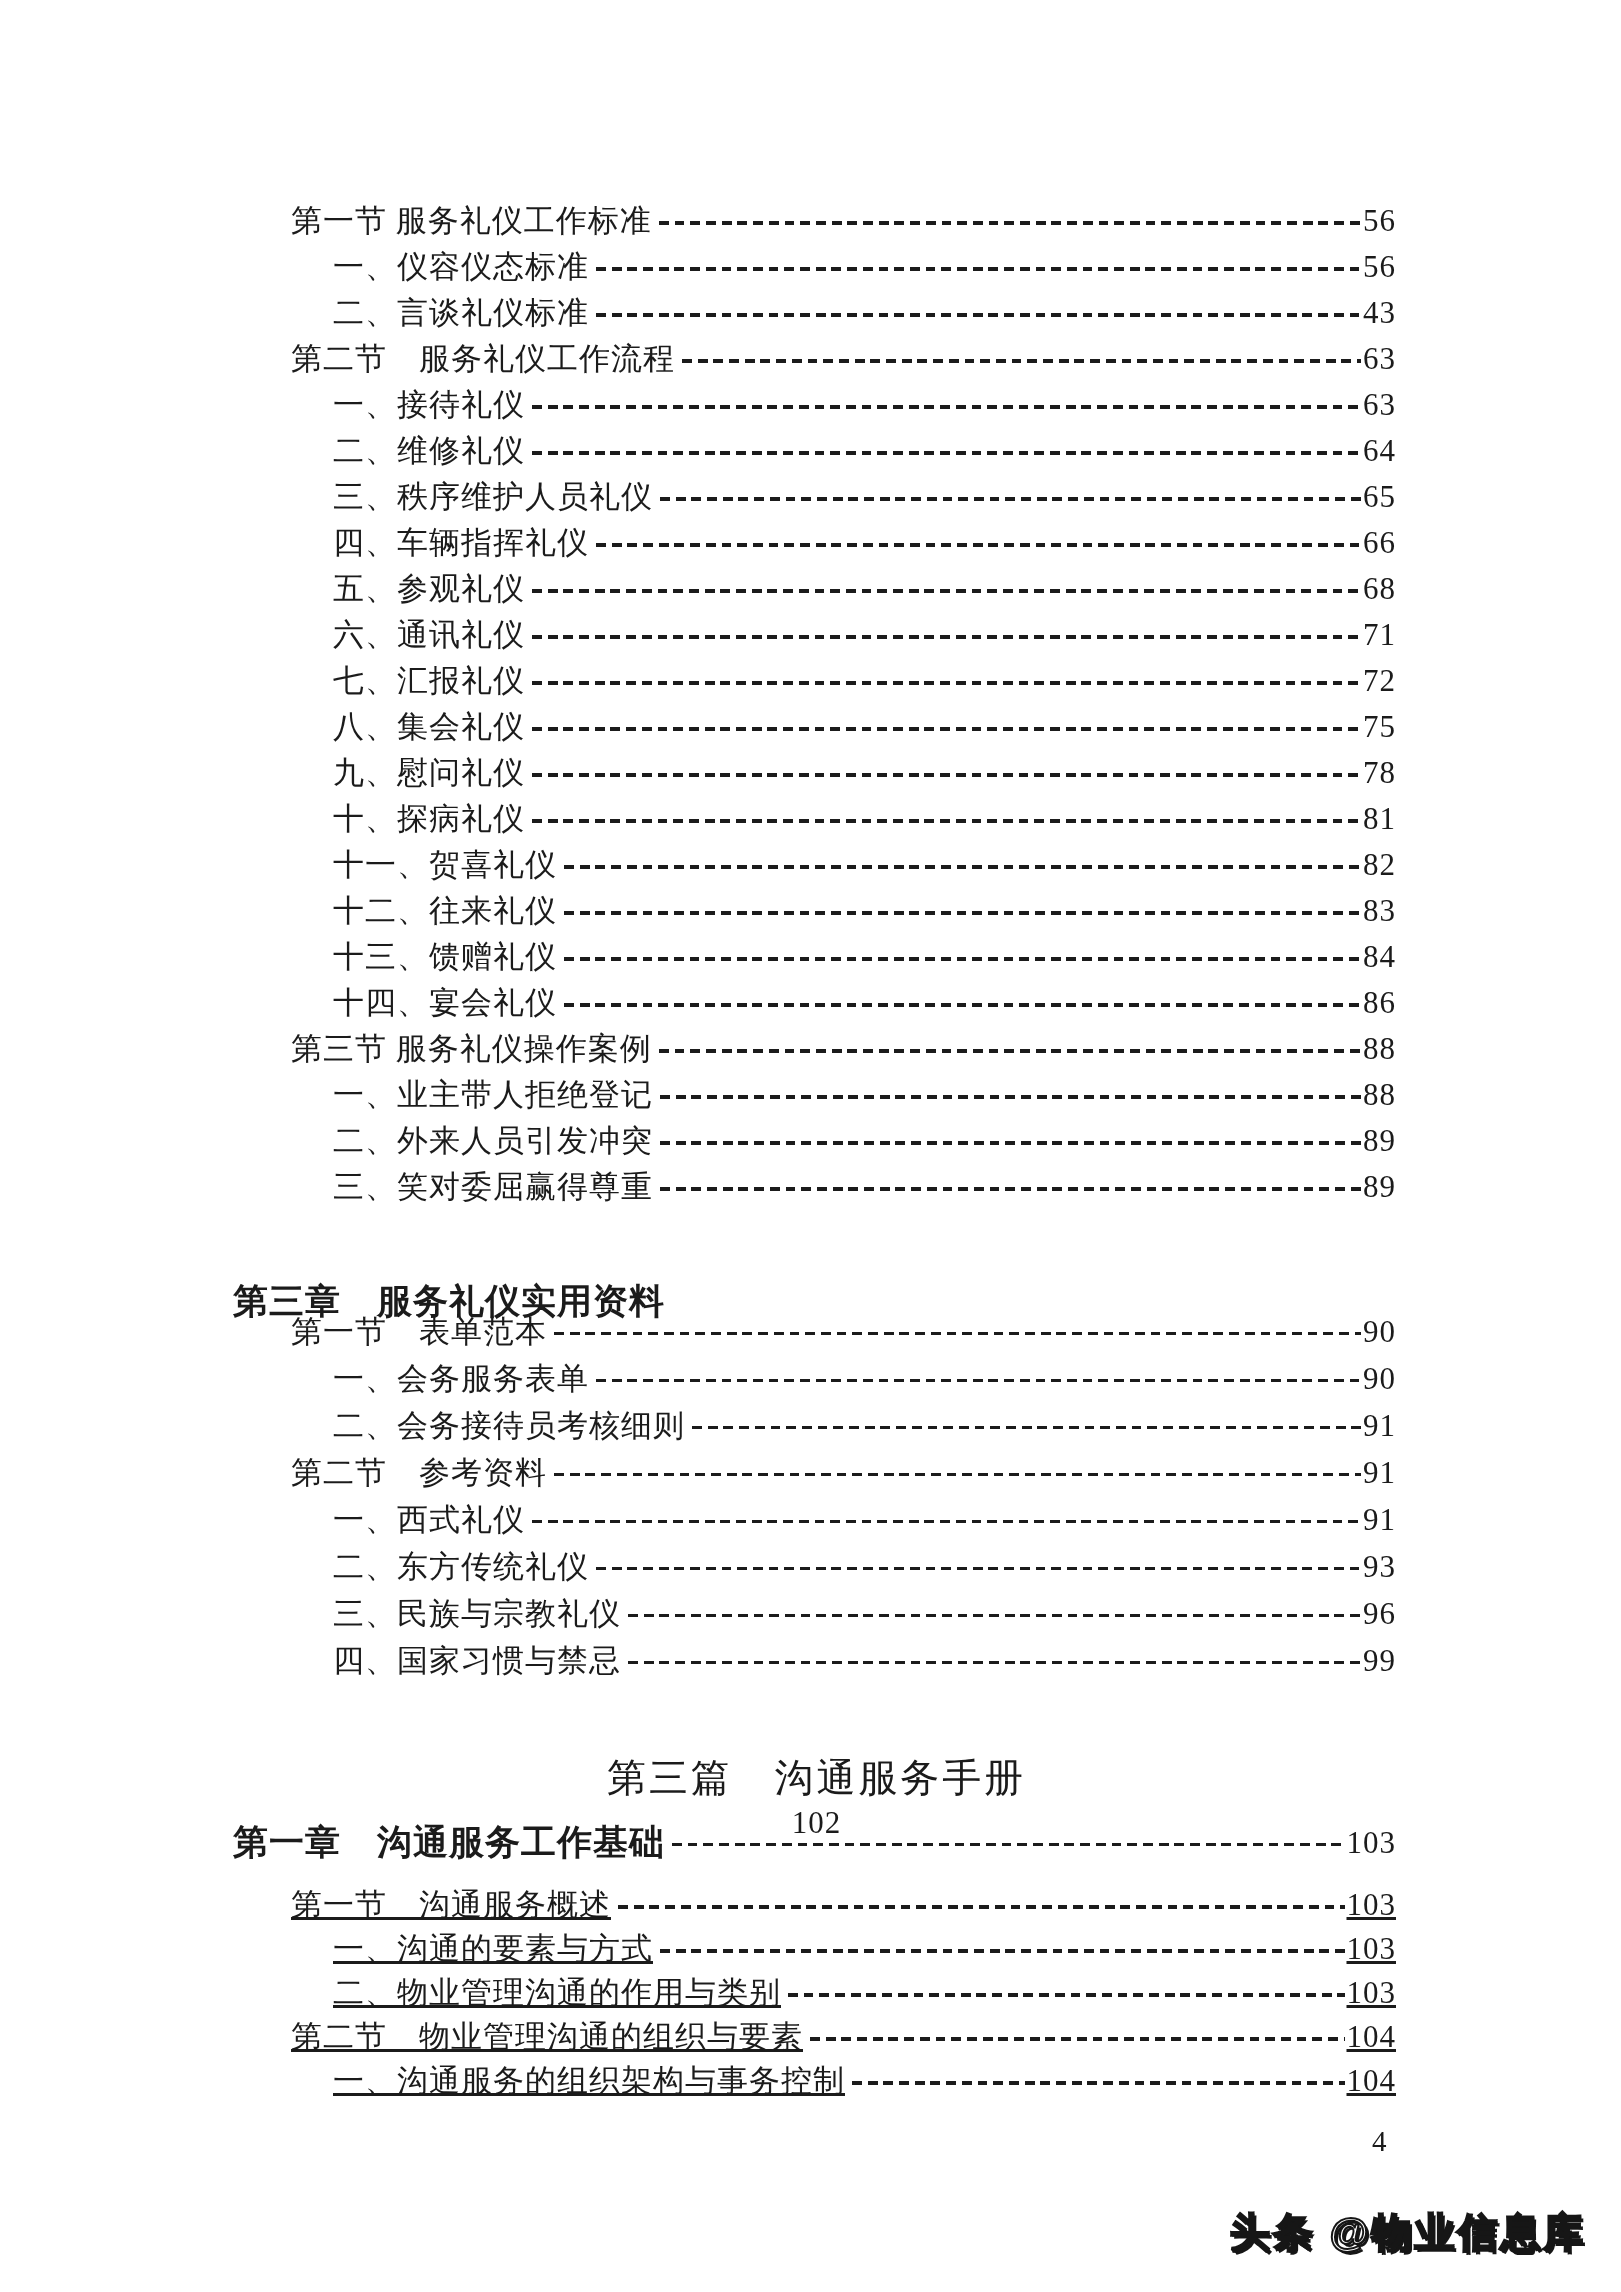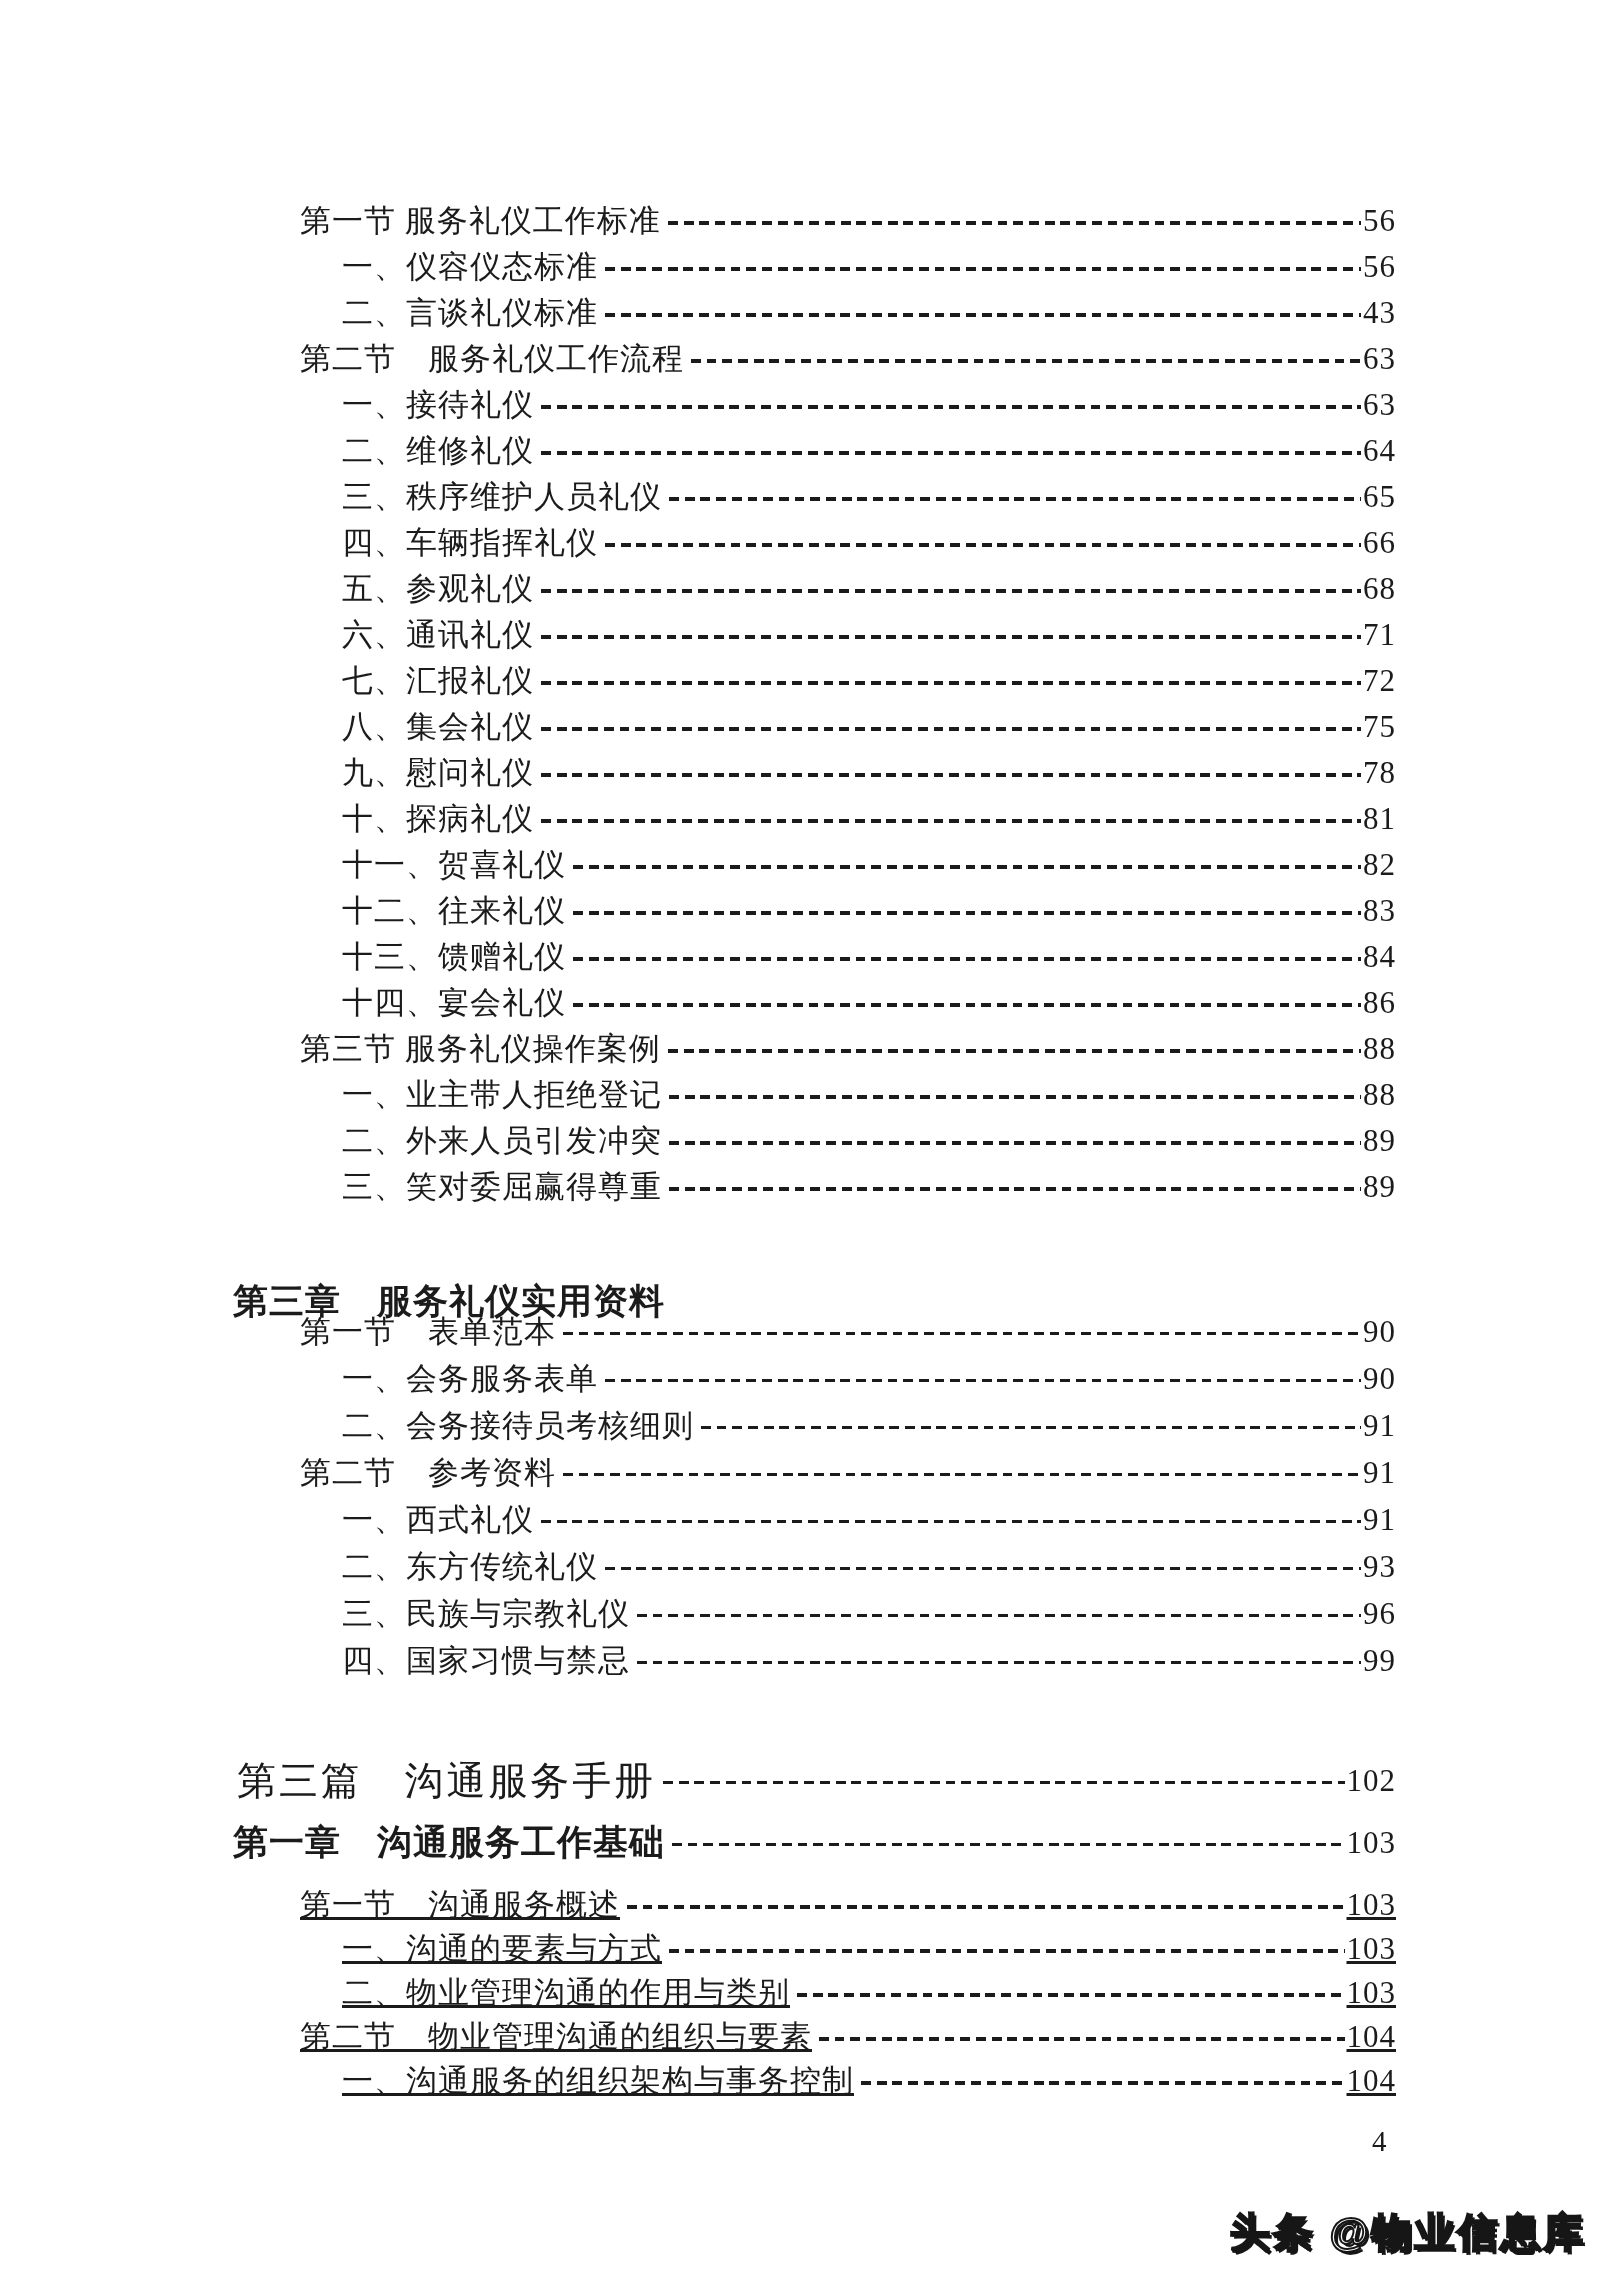--- a/index.html
+++ b/index.html
@@ -6,21 +6,21 @@
   html, body { width:1621px; height:2293px; }
   body { background:#e8e8e8; }
   .page {
     position:relative;
     width:1621px; height:2293px;
     background:#ffffff;
     color:#1b1b1b;
     font-family:"Liberation Serif","DejaVu Serif",serif;
     overflow:hidden;
   }
-  .toc-block { position:absolute; left:9px; right:225px; }
+  .toc-block { position:absolute; left:0; right:225px; }
   #blockA { top:198px; }
   #blockB { top:1308px; }
   #blockC { top:1883px; }
 
   .row {
     display:flex; align-items:center;
     font-size:31px; letter-spacing:1px;
     white-space:nowrap;
   }
   #blockA .row { height:46px; }
@@ -50,21 +50,21 @@
     white-space:nowrap;
   }
   #chapter3 {
     top:1276px; height:51px; padding-left:233px;
     font-family:"Liberation Sans","DejaVu Sans",sans-serif;
     font-weight:bold; font-size:35px; letter-spacing:1px;
   }
   #part3 {
     top:1751px; height:59px; padding-left:237px;
     font-family:"Liberation Serif","DejaVu Serif",serif;
-    font-weight:normal; font-size:39px; letter-spacing:2.9px;
+    font-weight:normal; font-size:39px; letter-spacing:2.9px;flex-direction:column;
   }
   #chapter1 {
     top:1816px; height:53px; padding-left:233px;
     font-family:"Liberation Sans","DejaVu Sans",sans-serif;
     font-weight:bold; font-size:35px; letter-spacing:1px;
   }
 
   .footer-page {
     position:absolute; top:2125px; left:1372px;
     font-size:29px; letter-spacing:0;

